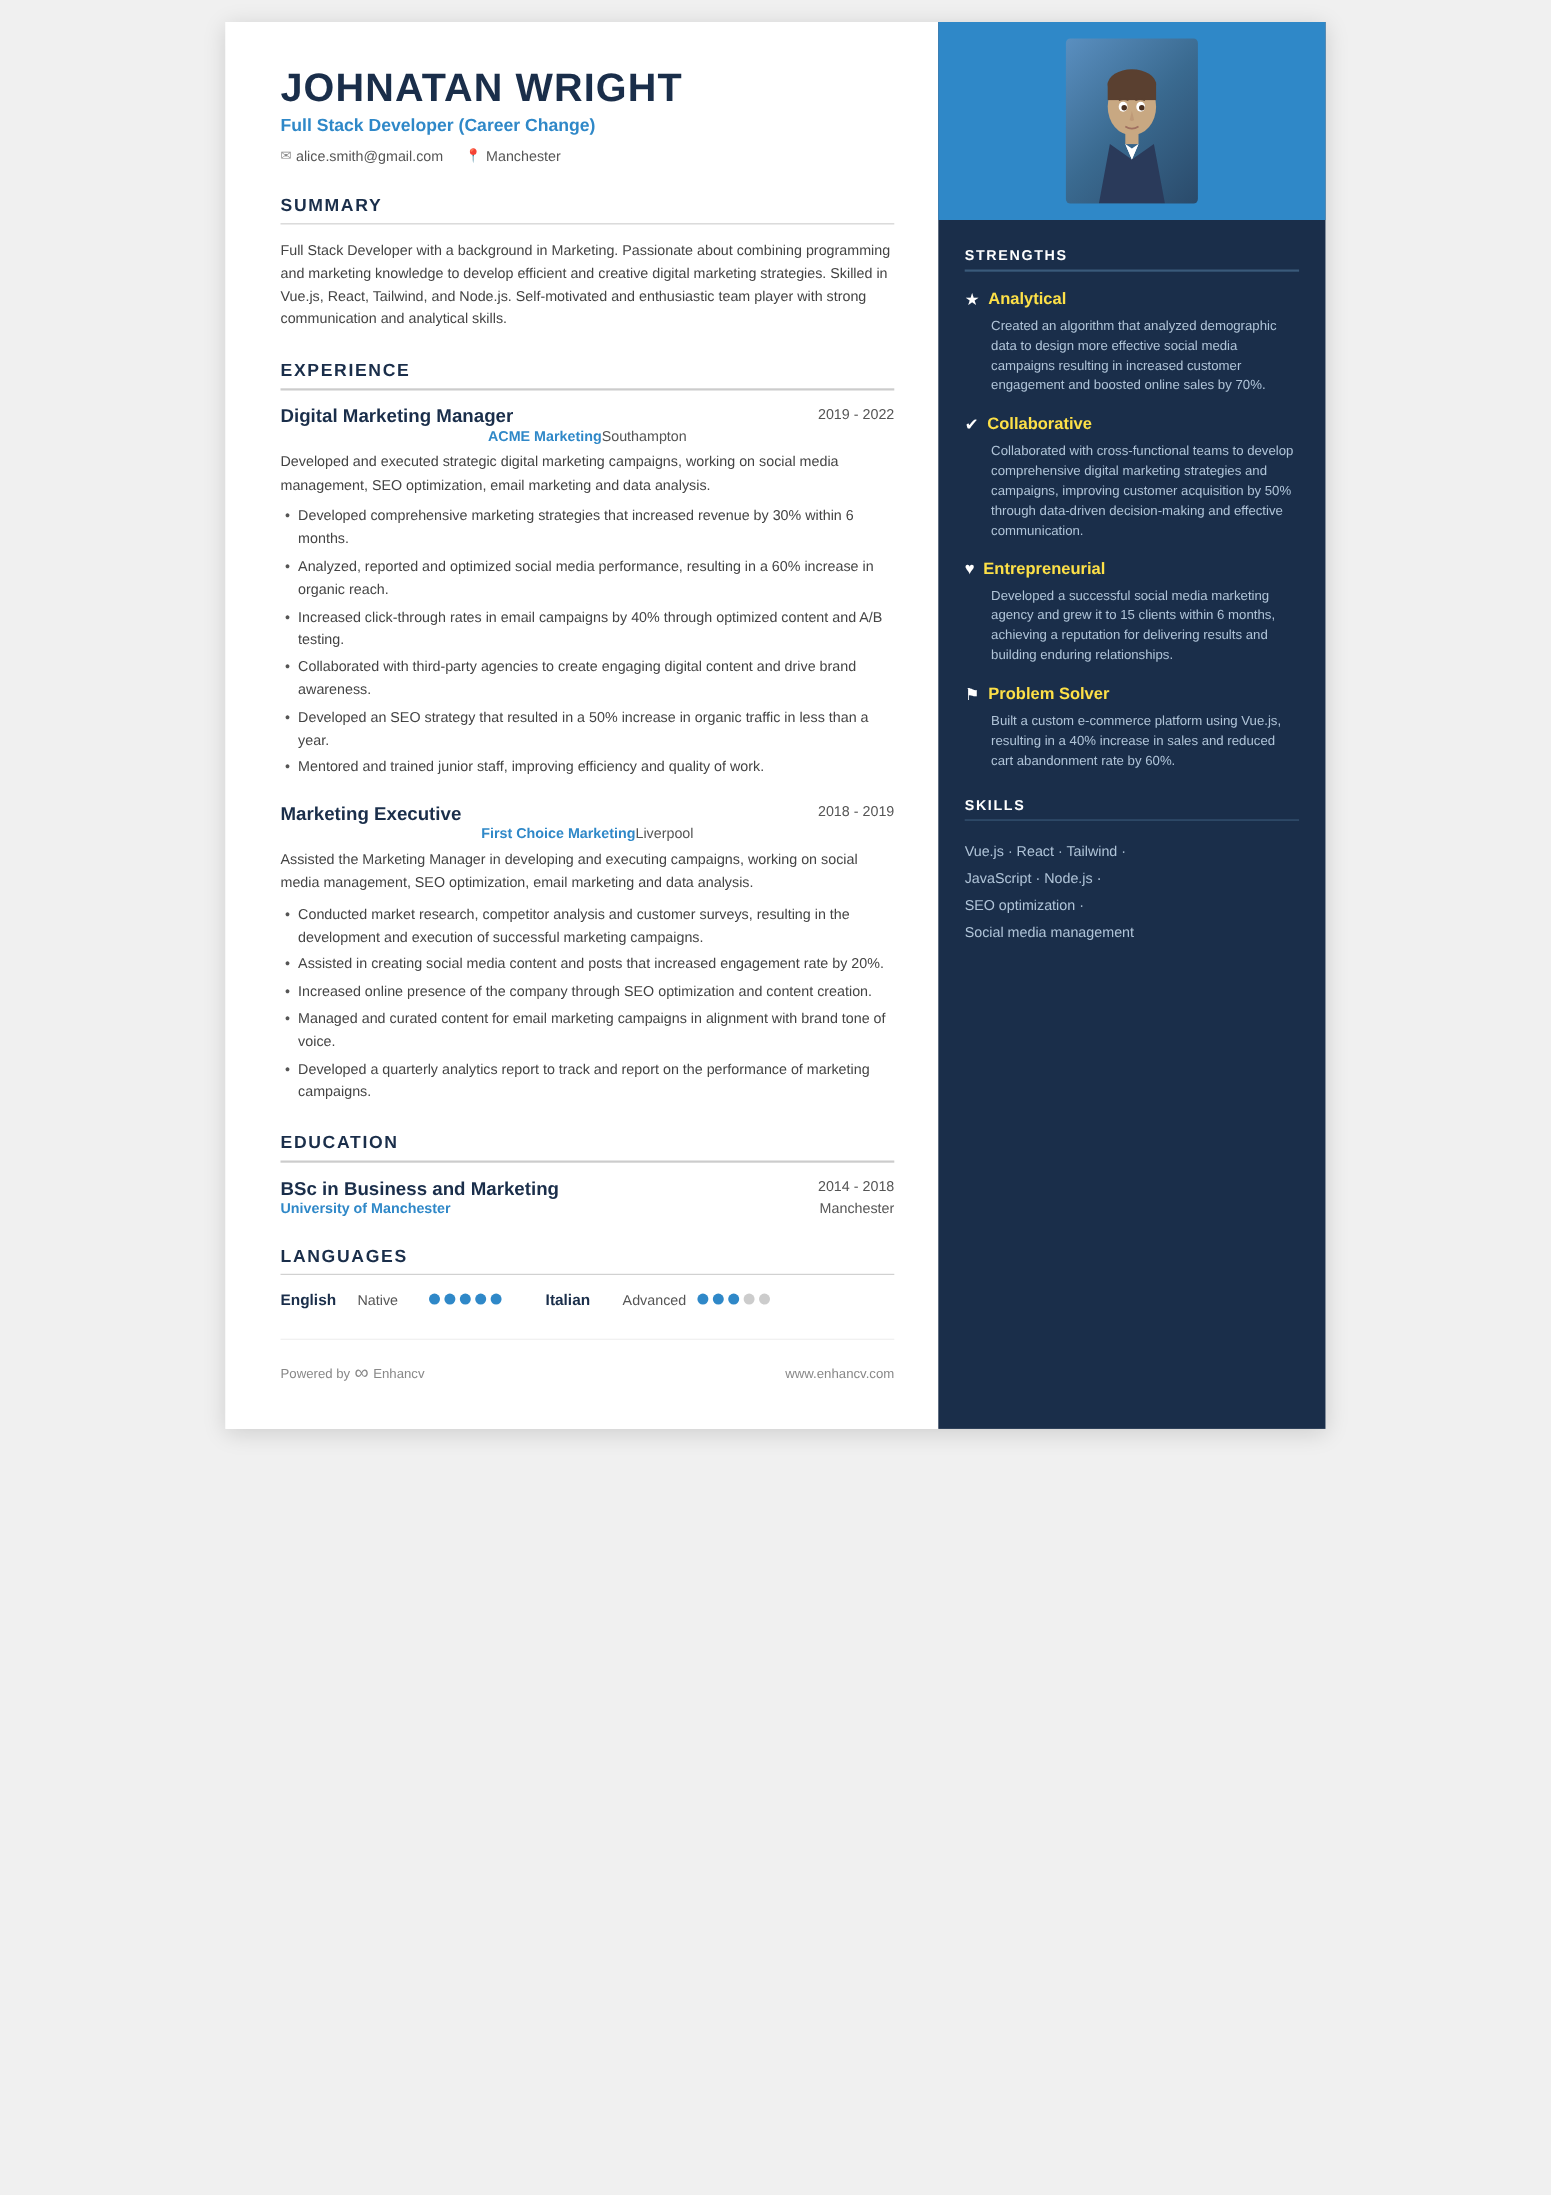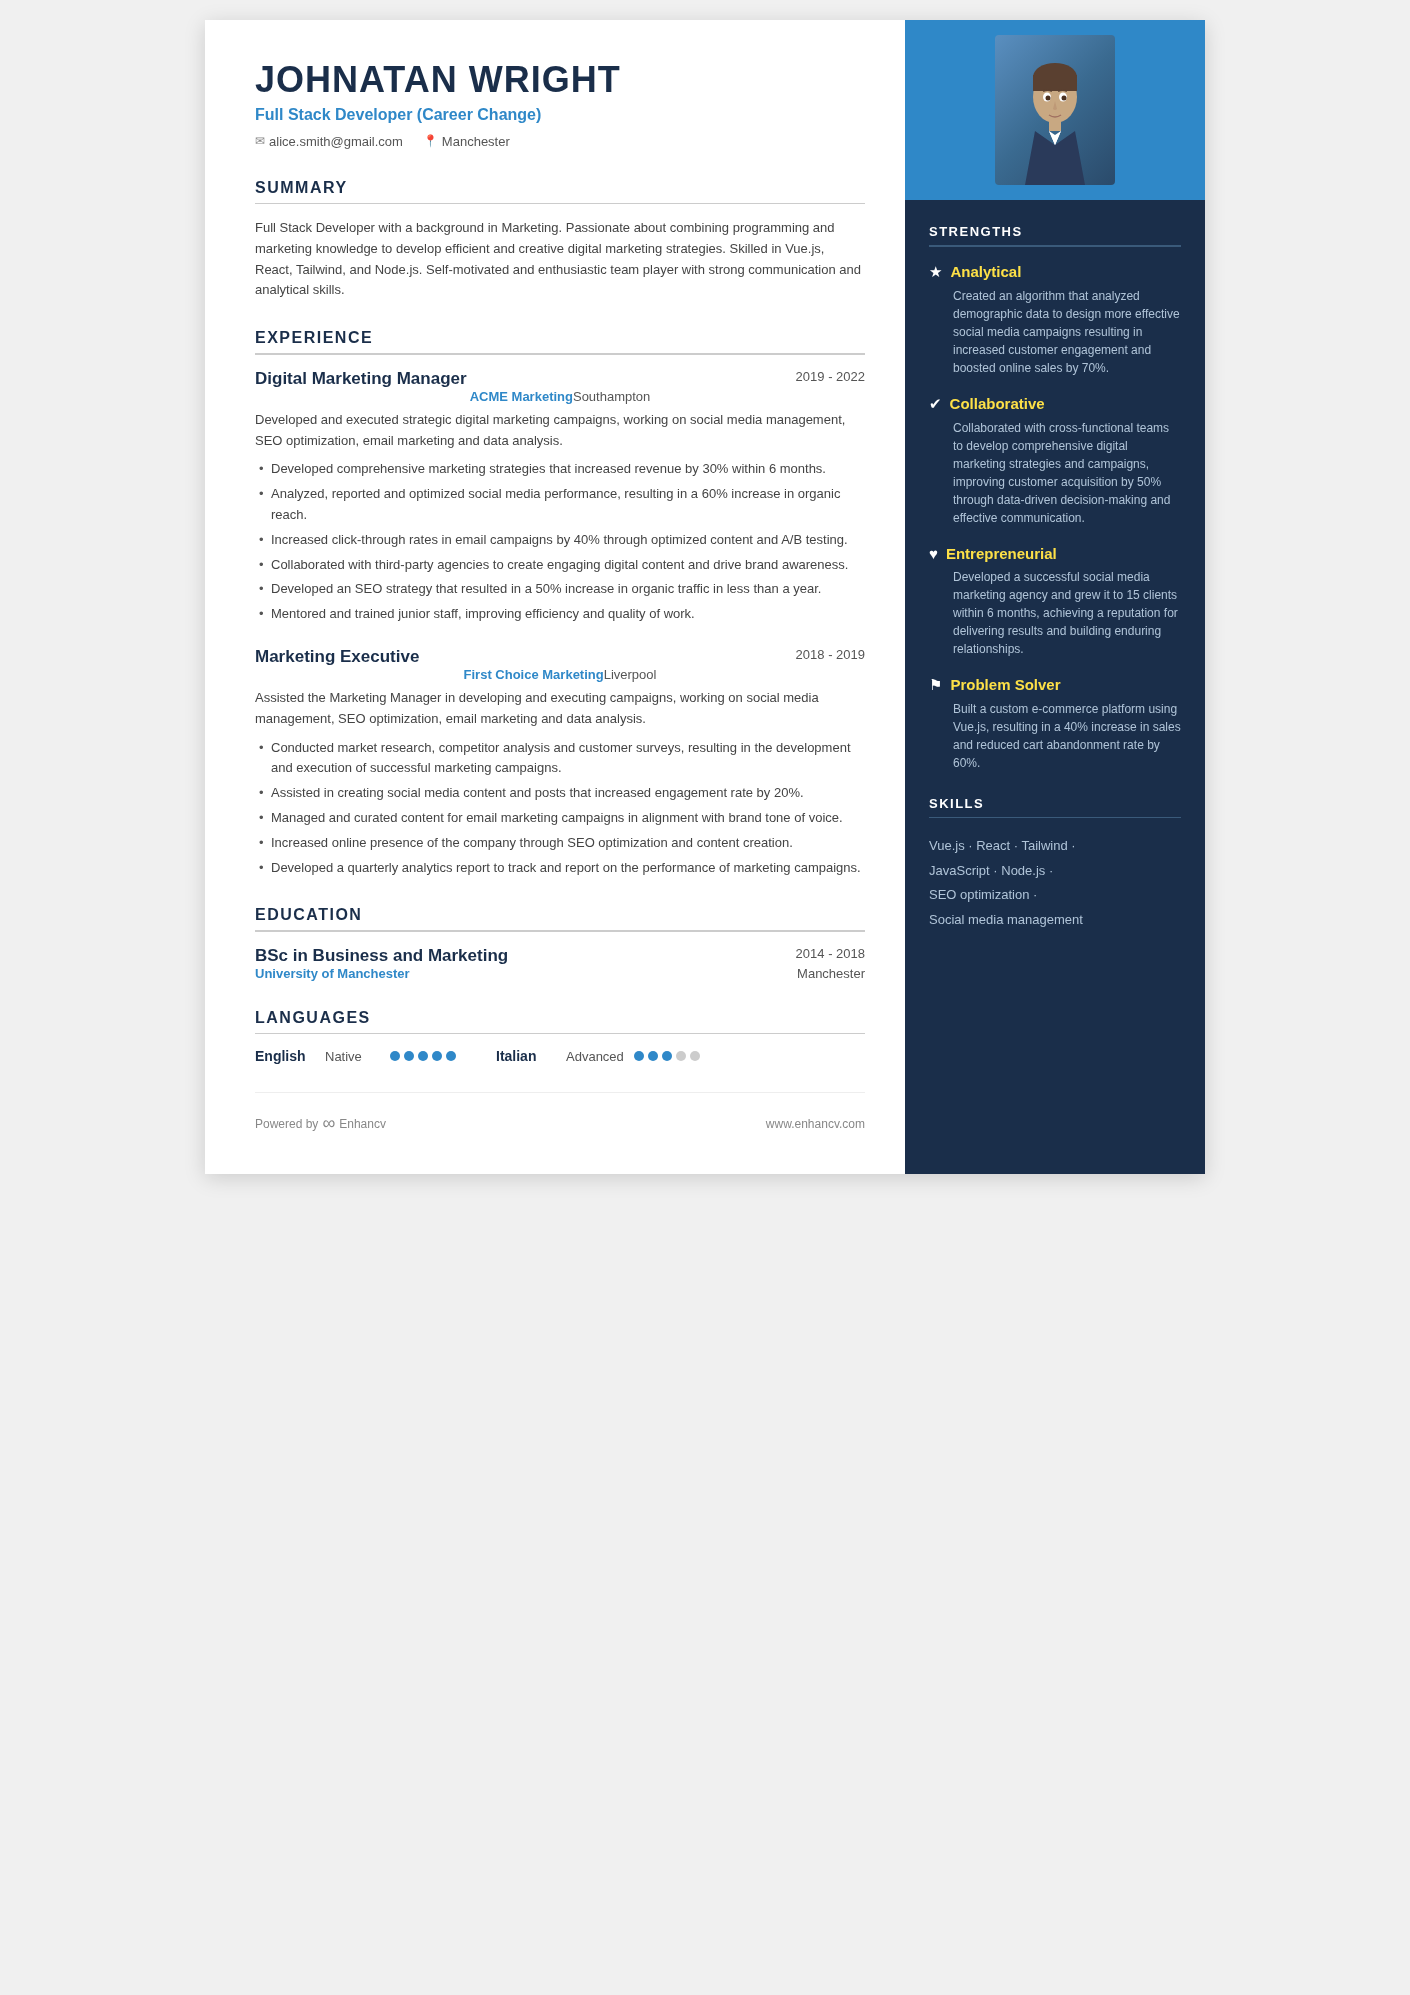--- a/index.html
+++ b/index.html
@@ -19,21 +19,21 @@
       box-shadow: 0 4px 20px rgba(0,0,0,0.15);
     }
     
     .left-panel {
       flex: 1;
       padding: 40px 40px 40px 50px;
       background: #fff;
     }
     
     .right-panel {
-      width: 300px;
+      width: 352px;
       background: #1a2e4a;
       color: #fff;
       padding: 0 0 40px 0;
       flex-shrink: 0;
     }
     
     .header-name {
       font-size: 36px;
       font-weight: 900;
       color: #1a2e4a;
@@ -366,22 +366,22 @@
           <span class="exp-date">2018 - 2019</span>
         </div>
         <div class="exp-company-row">
           <span class="exp-company">First Choice Marketing</span>
           <span class="exp-location">Liverpool</span>
         </div>
         <div class="exp-desc">Assisted the Marketing Manager in developing and executing campaigns, working on social media management, SEO optimization, email marketing and data analysis.</div>
         <ul class="exp-bullets">
           <li>Conducted market research, competitor analysis and customer surveys, resulting in the development and execution of successful marketing campaigns.</li>
           <li>Assisted in creating social media content and posts that increased engagement rate by 20%.</li>
+          <li>Increased online presence of the company through SEO optimization and content creation.</li>
           <li>Managed and curated content for email marketing campaigns in alignment with brand tone of voice.</li>
-          <li>Increased online presence of the company through SEO optimization and content creation.</li>
           <li>Developed a quarterly analytics report to track and report on the performance of marketing campaigns.</li>
         </ul>
       </div>
     </div>
 
     <div class="section">
       <div class="section-title">EDUCATION</div>
       <div class="section-divider"></div>
       <div class="edu-entry">
         <div class="edu-header">

